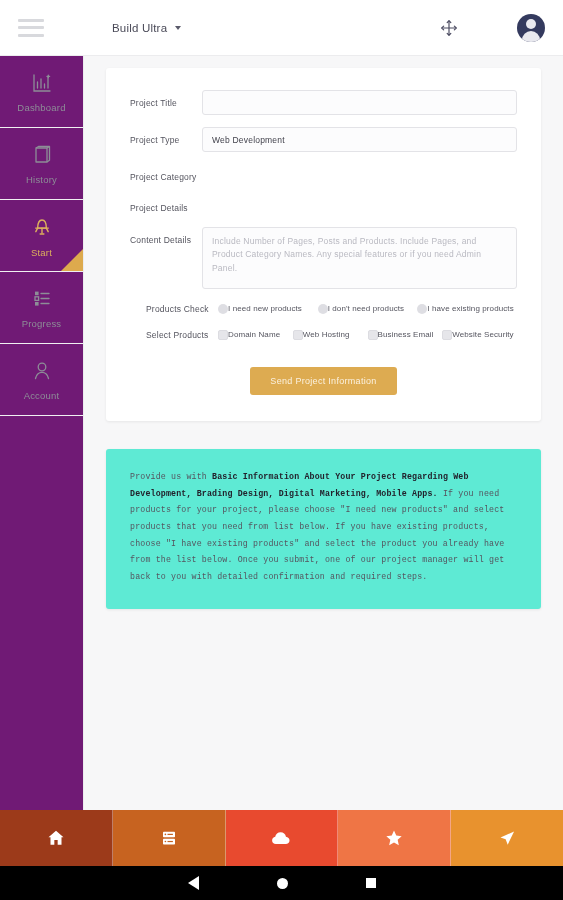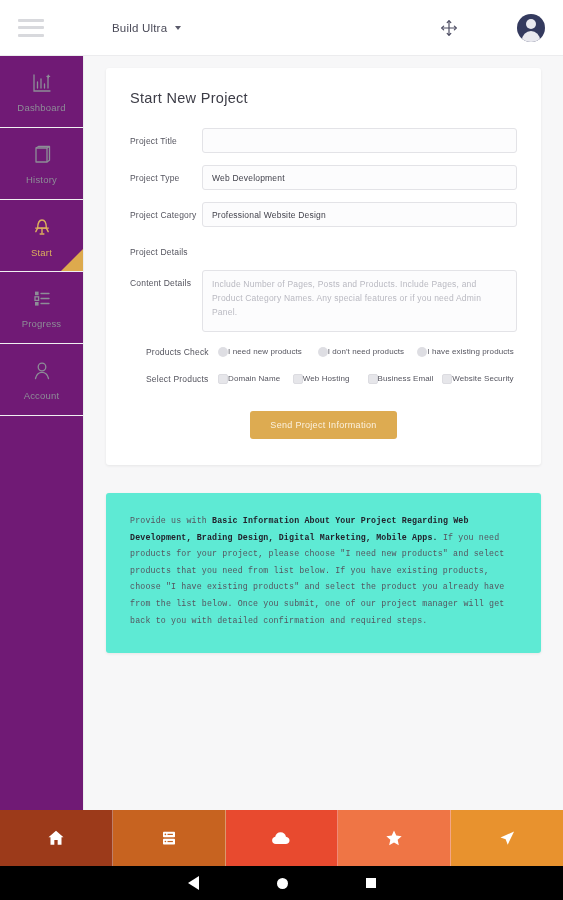--- a/index.html
+++ b/index.html
@@ -272,35 +272,33 @@
             <path d="M5.5 19.5 C6.4 15.4 8.9 13.4 12 13.4 C15.1 13.4 17.6 15.4 18.5 19.5"></path>
           </g>
         </svg>
         <span class="label">Account</span>
       </div>
     </div>
 
     <div class="content">
 
       <div class="card">
-        <div class="card-title">Start New Project</div>
 
         <div class="field">
           <div class="lbl">Project Title</div>
           <div class="ctrl input"></div>
         </div>
 
         <div class="field">
           <div class="lbl">Project Type</div>
           <div class="ctrl input">Web Development</div>
         </div>
 
         <div class="field">
           <div class="lbl">Project Category</div>
-          <div class="ctrl input">Professional Website Design</div>
         </div>
 
         <div class="field">
           <div class="lbl">Project Details</div>
         </div>
 
         <div class="field">
           <div class="lbl">Content Details</div>
           <div class="ctrl ta-sm">
             <span class="ph">Include Number of Pages, Posts and Products. Include Pages, and Product Category Names. Any special features or if you need Admin Panel.</span>

